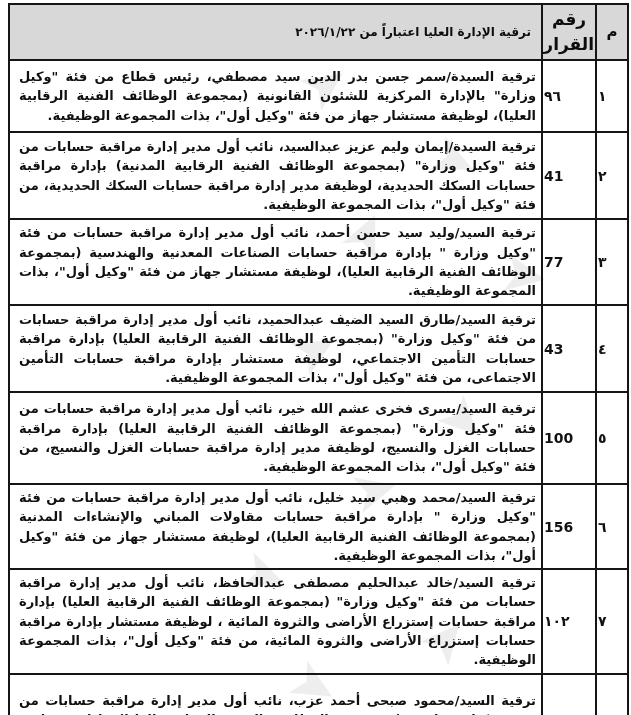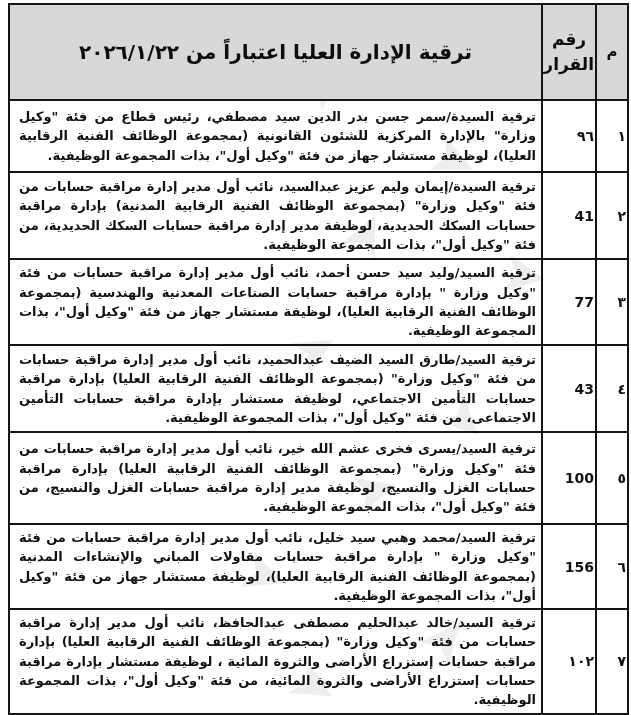--- a/index.html
+++ b/index.html
@@ -29,23 +29,23 @@
     border:2px solid #151515;
     vertical-align:middle;
     background:transparent;
   }
   col.c-serial{width:32px;}
   col.c-decision{width:54px;}
   thead th{
     font-weight:bold;color:#0d0d0d;
   }
   th.h-title{
-    font-size:20px;
-    text-align:center;
-    padding:20px 10px;
+    font-size:12px;
+    text-align:right;
+    padding:0 10px;
     height:54px;
   }
   th.h-decision{
     font-size:17px;
     text-align:center;
     padding:2px 1px;
     line-height:1.45;
   }
   th.h-serial{
     font-size:15px;
@@ -54,21 +54,21 @@
   td.cell-text{
     padding:3px 5px 3px 9px;
     font-size:13px;
     line-height:19.3px;
     font-weight:bold;
     color:#111;
     text-align:justify;
     text-justify:inter-word;
   }
   td.cell-num{
-    text-align:right;
+    text-align:left;
     font-weight:bold;
     font-size:14px;
     color:#111;
   }
 </style>
 </head>
 <body>
 
 <div class="sheet">
 

